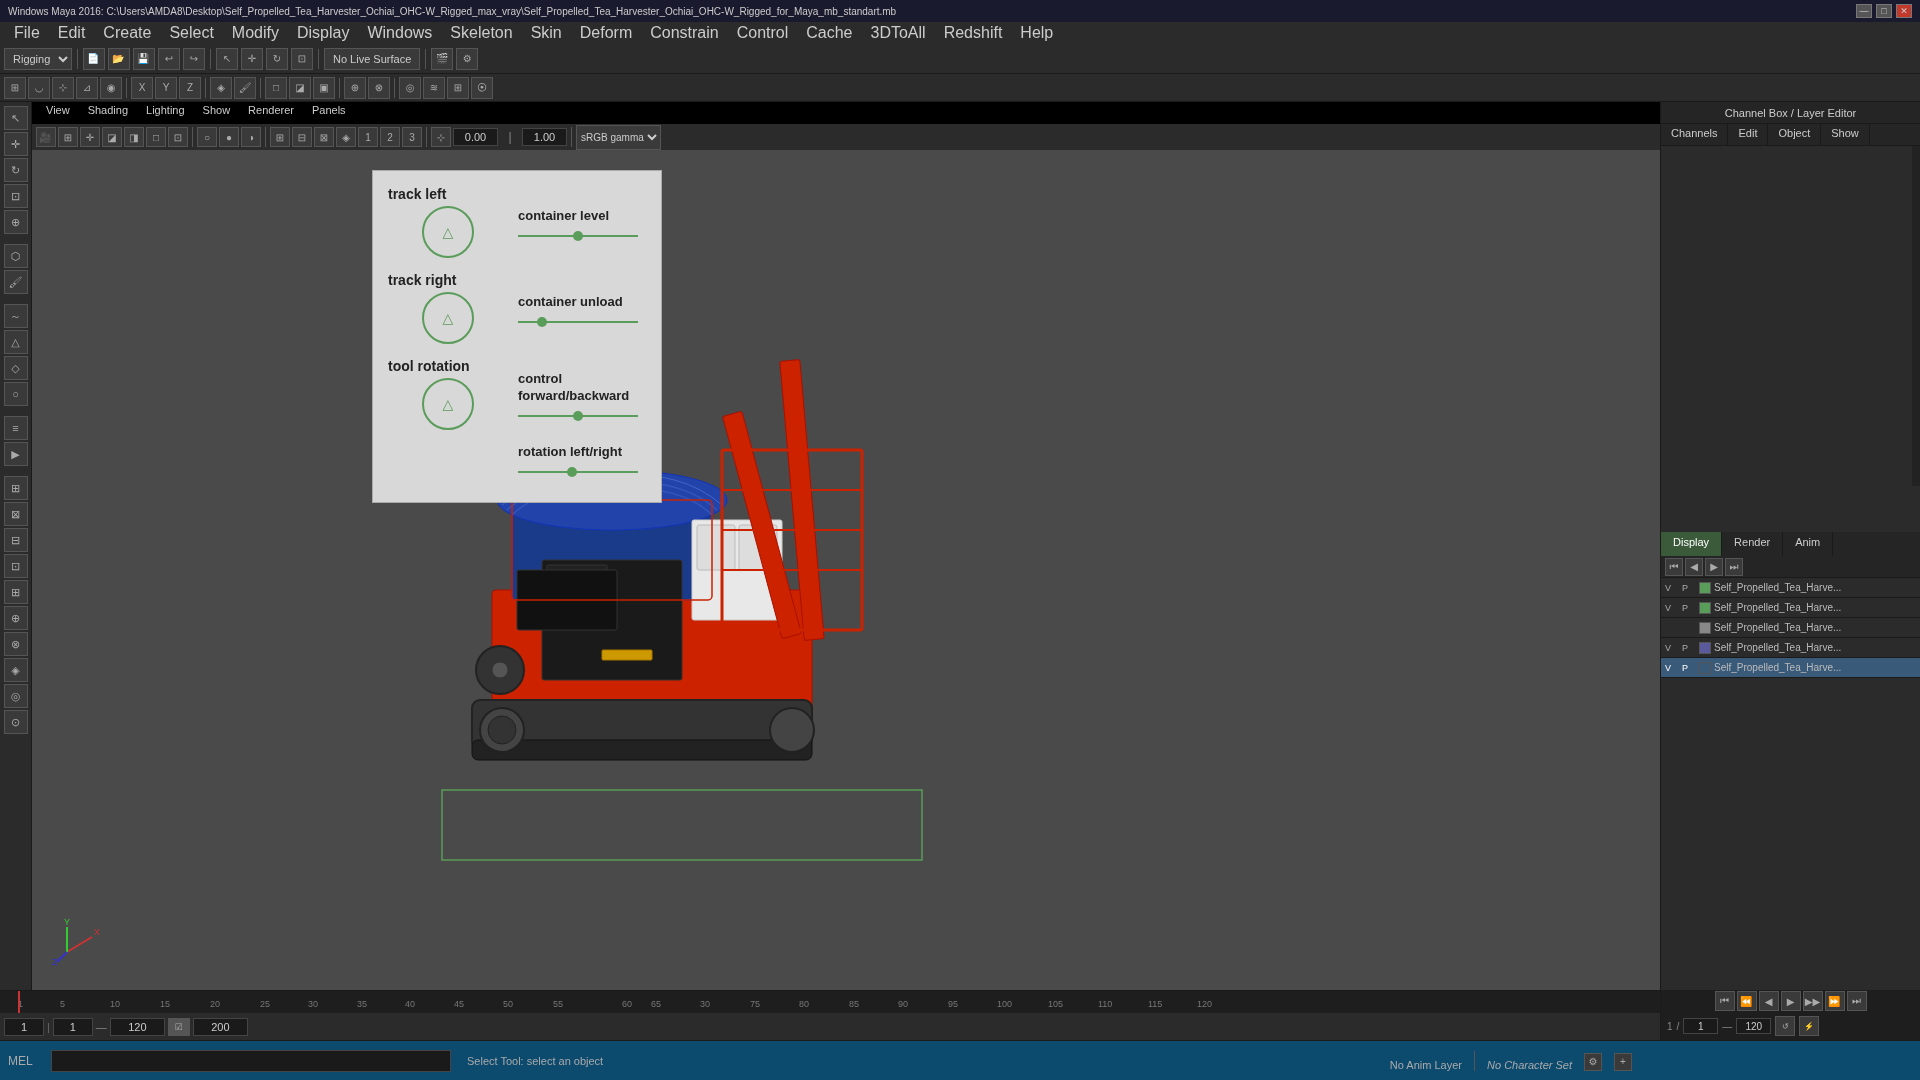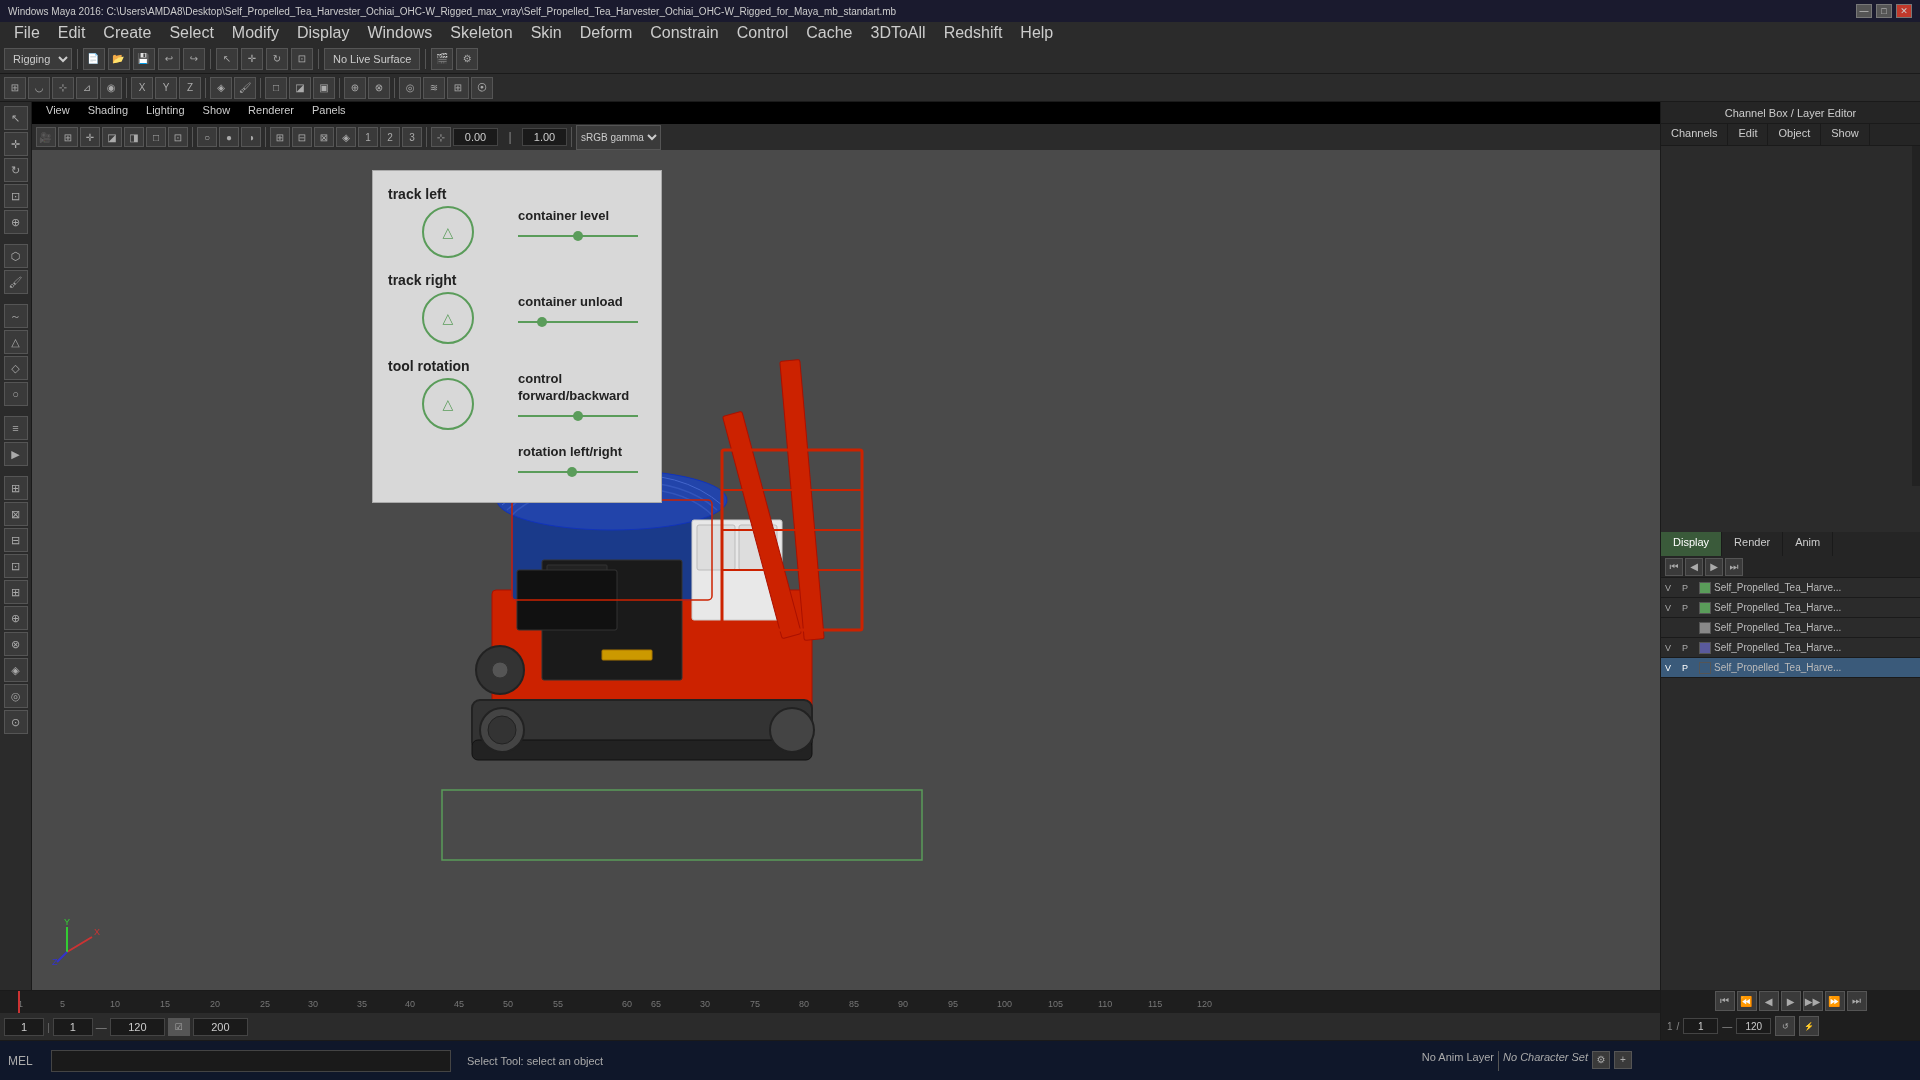--- a/index.html
+++ b/index.html
@@ -458,21 +458,21 @@
       font-size: 9px;
       color: #aaa;
       cursor: pointer;
     }
 
     
     #status-bar {
       position: absolute;
       bottom: 0; left: 0; right: 0;
       height: 40px;
-      background: #0f172a;
+      background: #0c4a6e;
       display: flex;
       align-items: center;
       padding: 0 8px;
       gap: 8px;
       border-top: 1px solid #1a1a1a;
       z-index: 100;
     }
     #command-input {
       flex: 1;
       background: #1a1a1a;
@@ -953,20 +953,20 @@
     <div class="pb-btn" style="font-size:8px;">⚡</div>
   </div>
 </div>
 
 <div id="status-bar">
   <div id="mel-label-el" style="font-size:12px; color:#aaa; min-width:35px;">MEL</div>
   <input id="command-input" type="text" style="flex: 1 1 0%; max-width: 400px;">
   <div style="flex:1; padding-left:8px;">
     <span style="font-size:11px; color:#aaa;">Select Tool: select an object</span>
   </div>
-  <div id="status-right" style="display:flex; align-items:flex-start; gap:4px; margin-right:280px;">
+  <div id="status-right" style="display:flex; align-items:flex-end; gap:12px; margin-right:280px;">
     <span style="font-size:11px; color:#aaa;">No Anim Layer</span>
     <div style="width:1px; height:20px; background:#555;"></div>
     <span style="font-size:11px; color:#aaa;font-style:italic;">No Character Set</span>
     <div class="tl-btn" style="width:18px; height:18px; font-size:10px;">⚙</div>
     <div class="tl-btn" style="width:18px; height:18px; font-size:10px;">+</div>
   </div>
 </div>
 
 </body></html>

